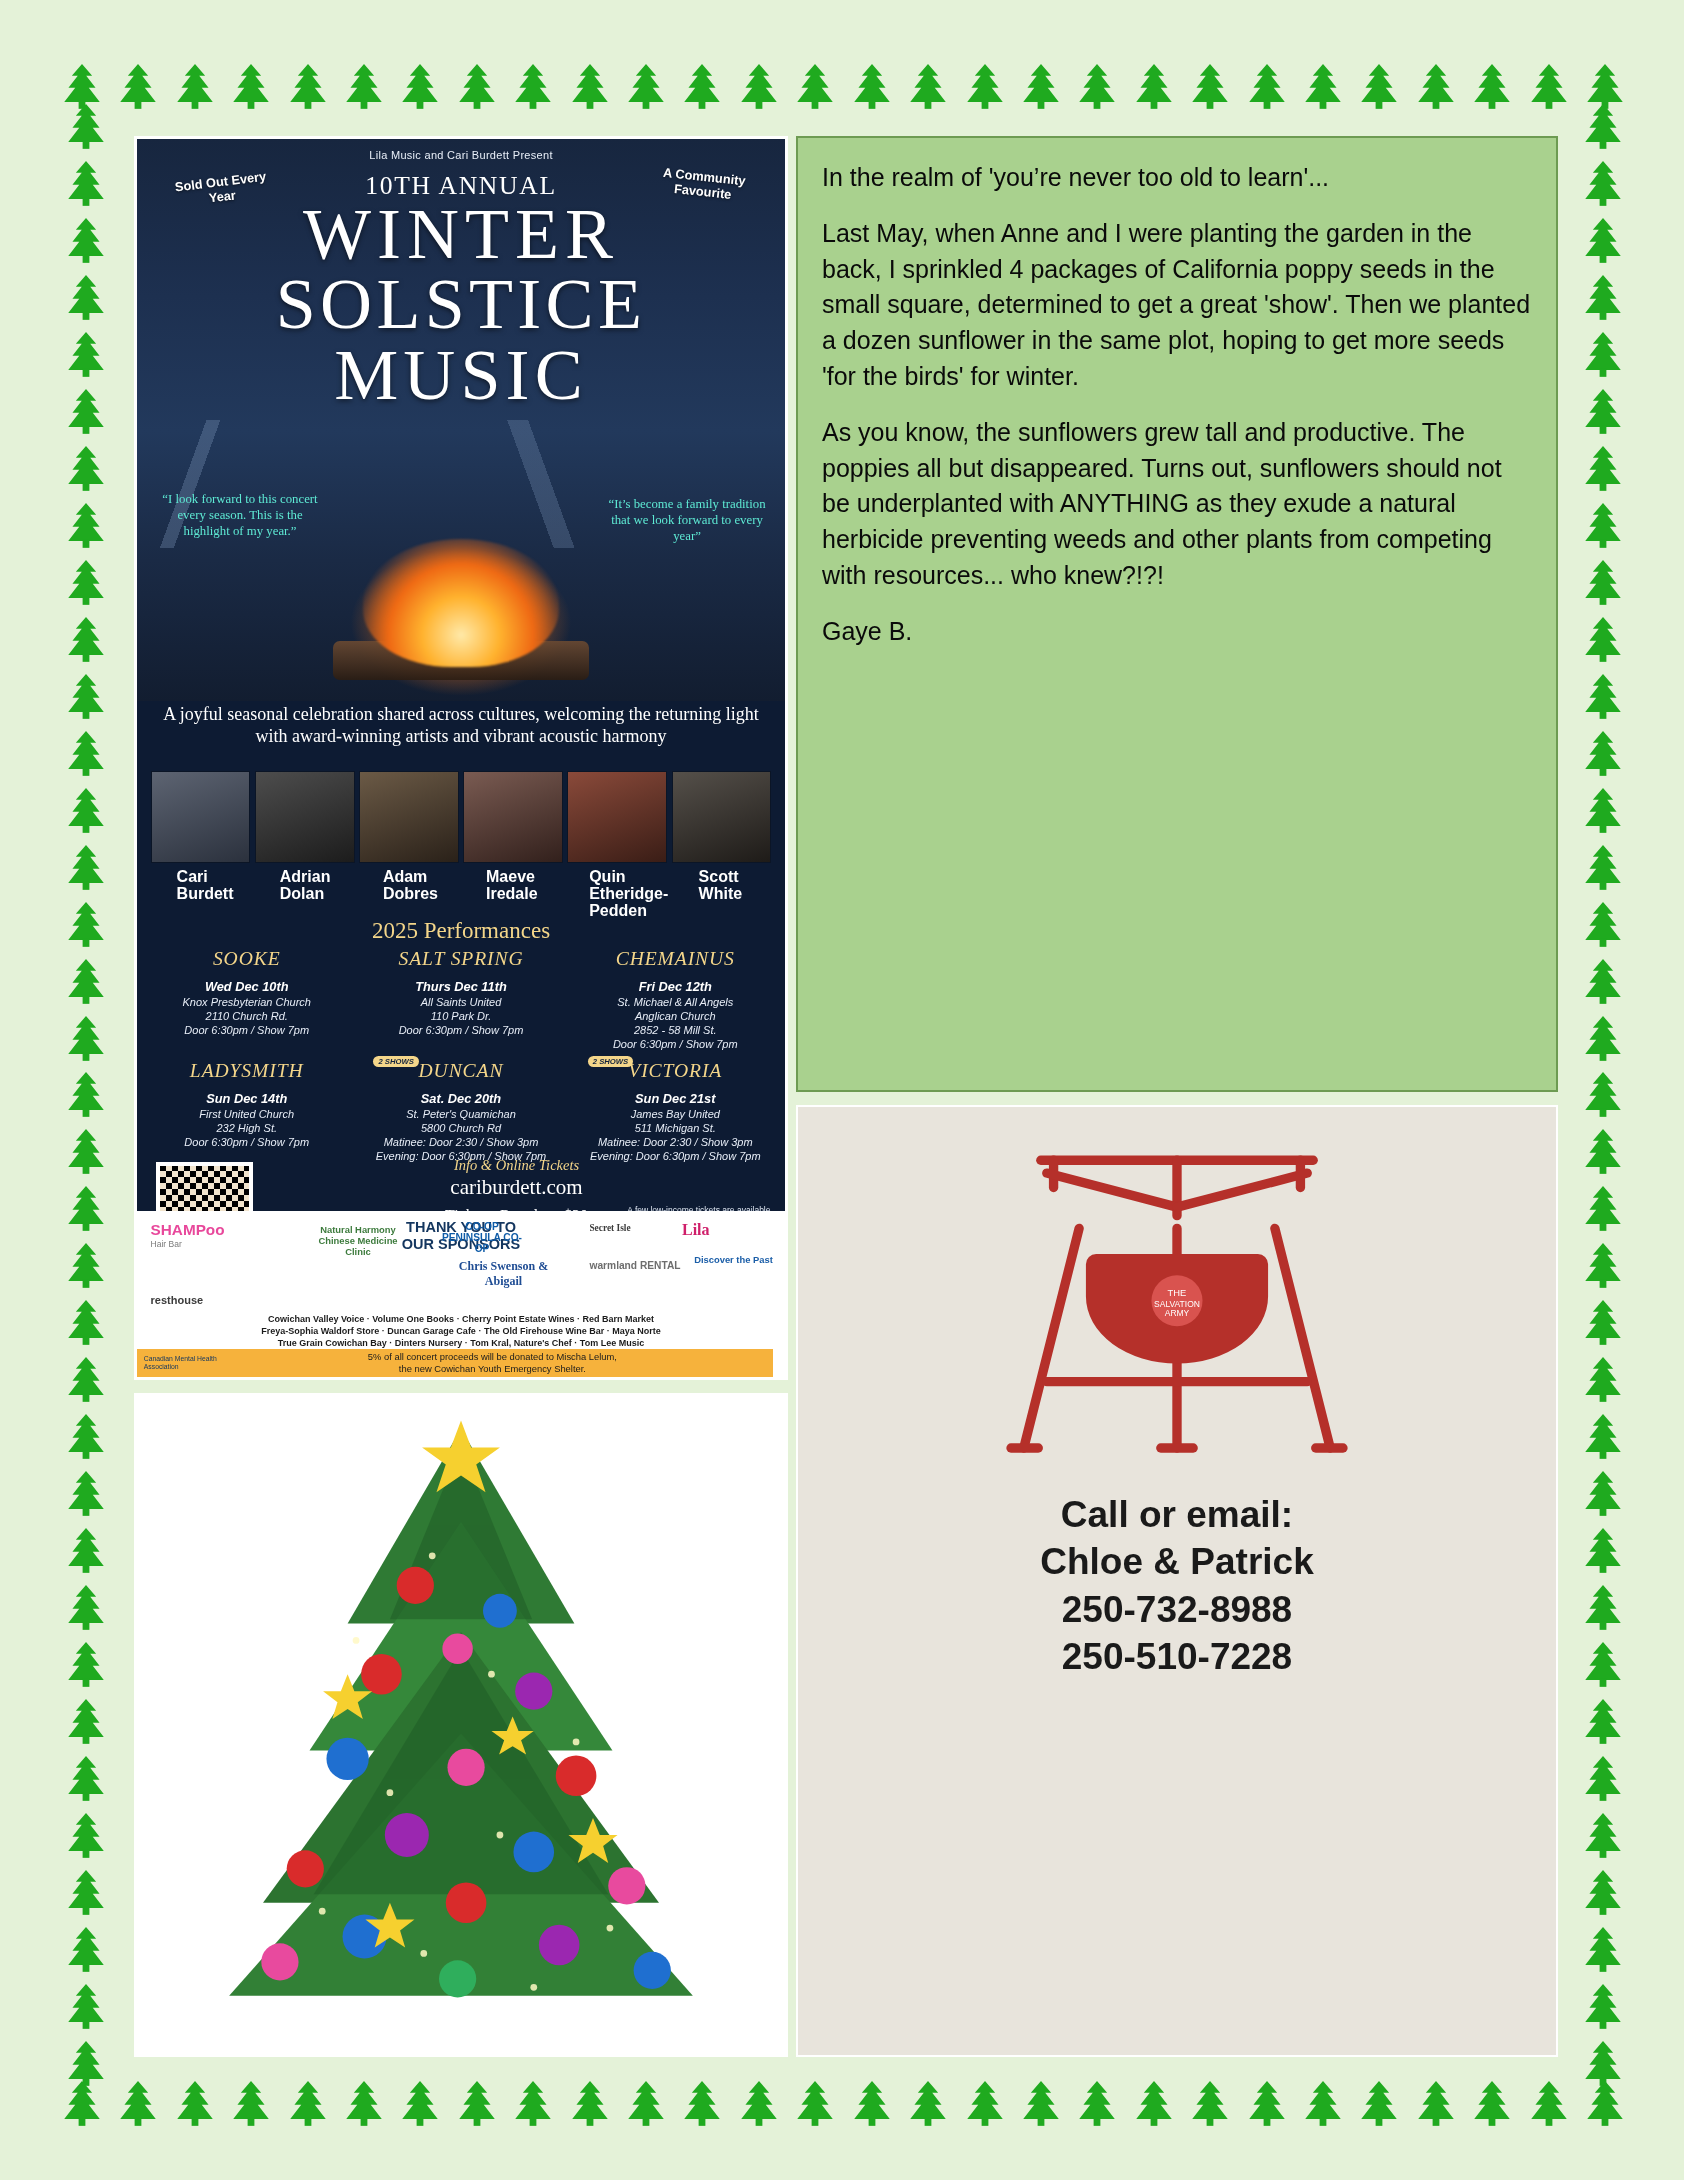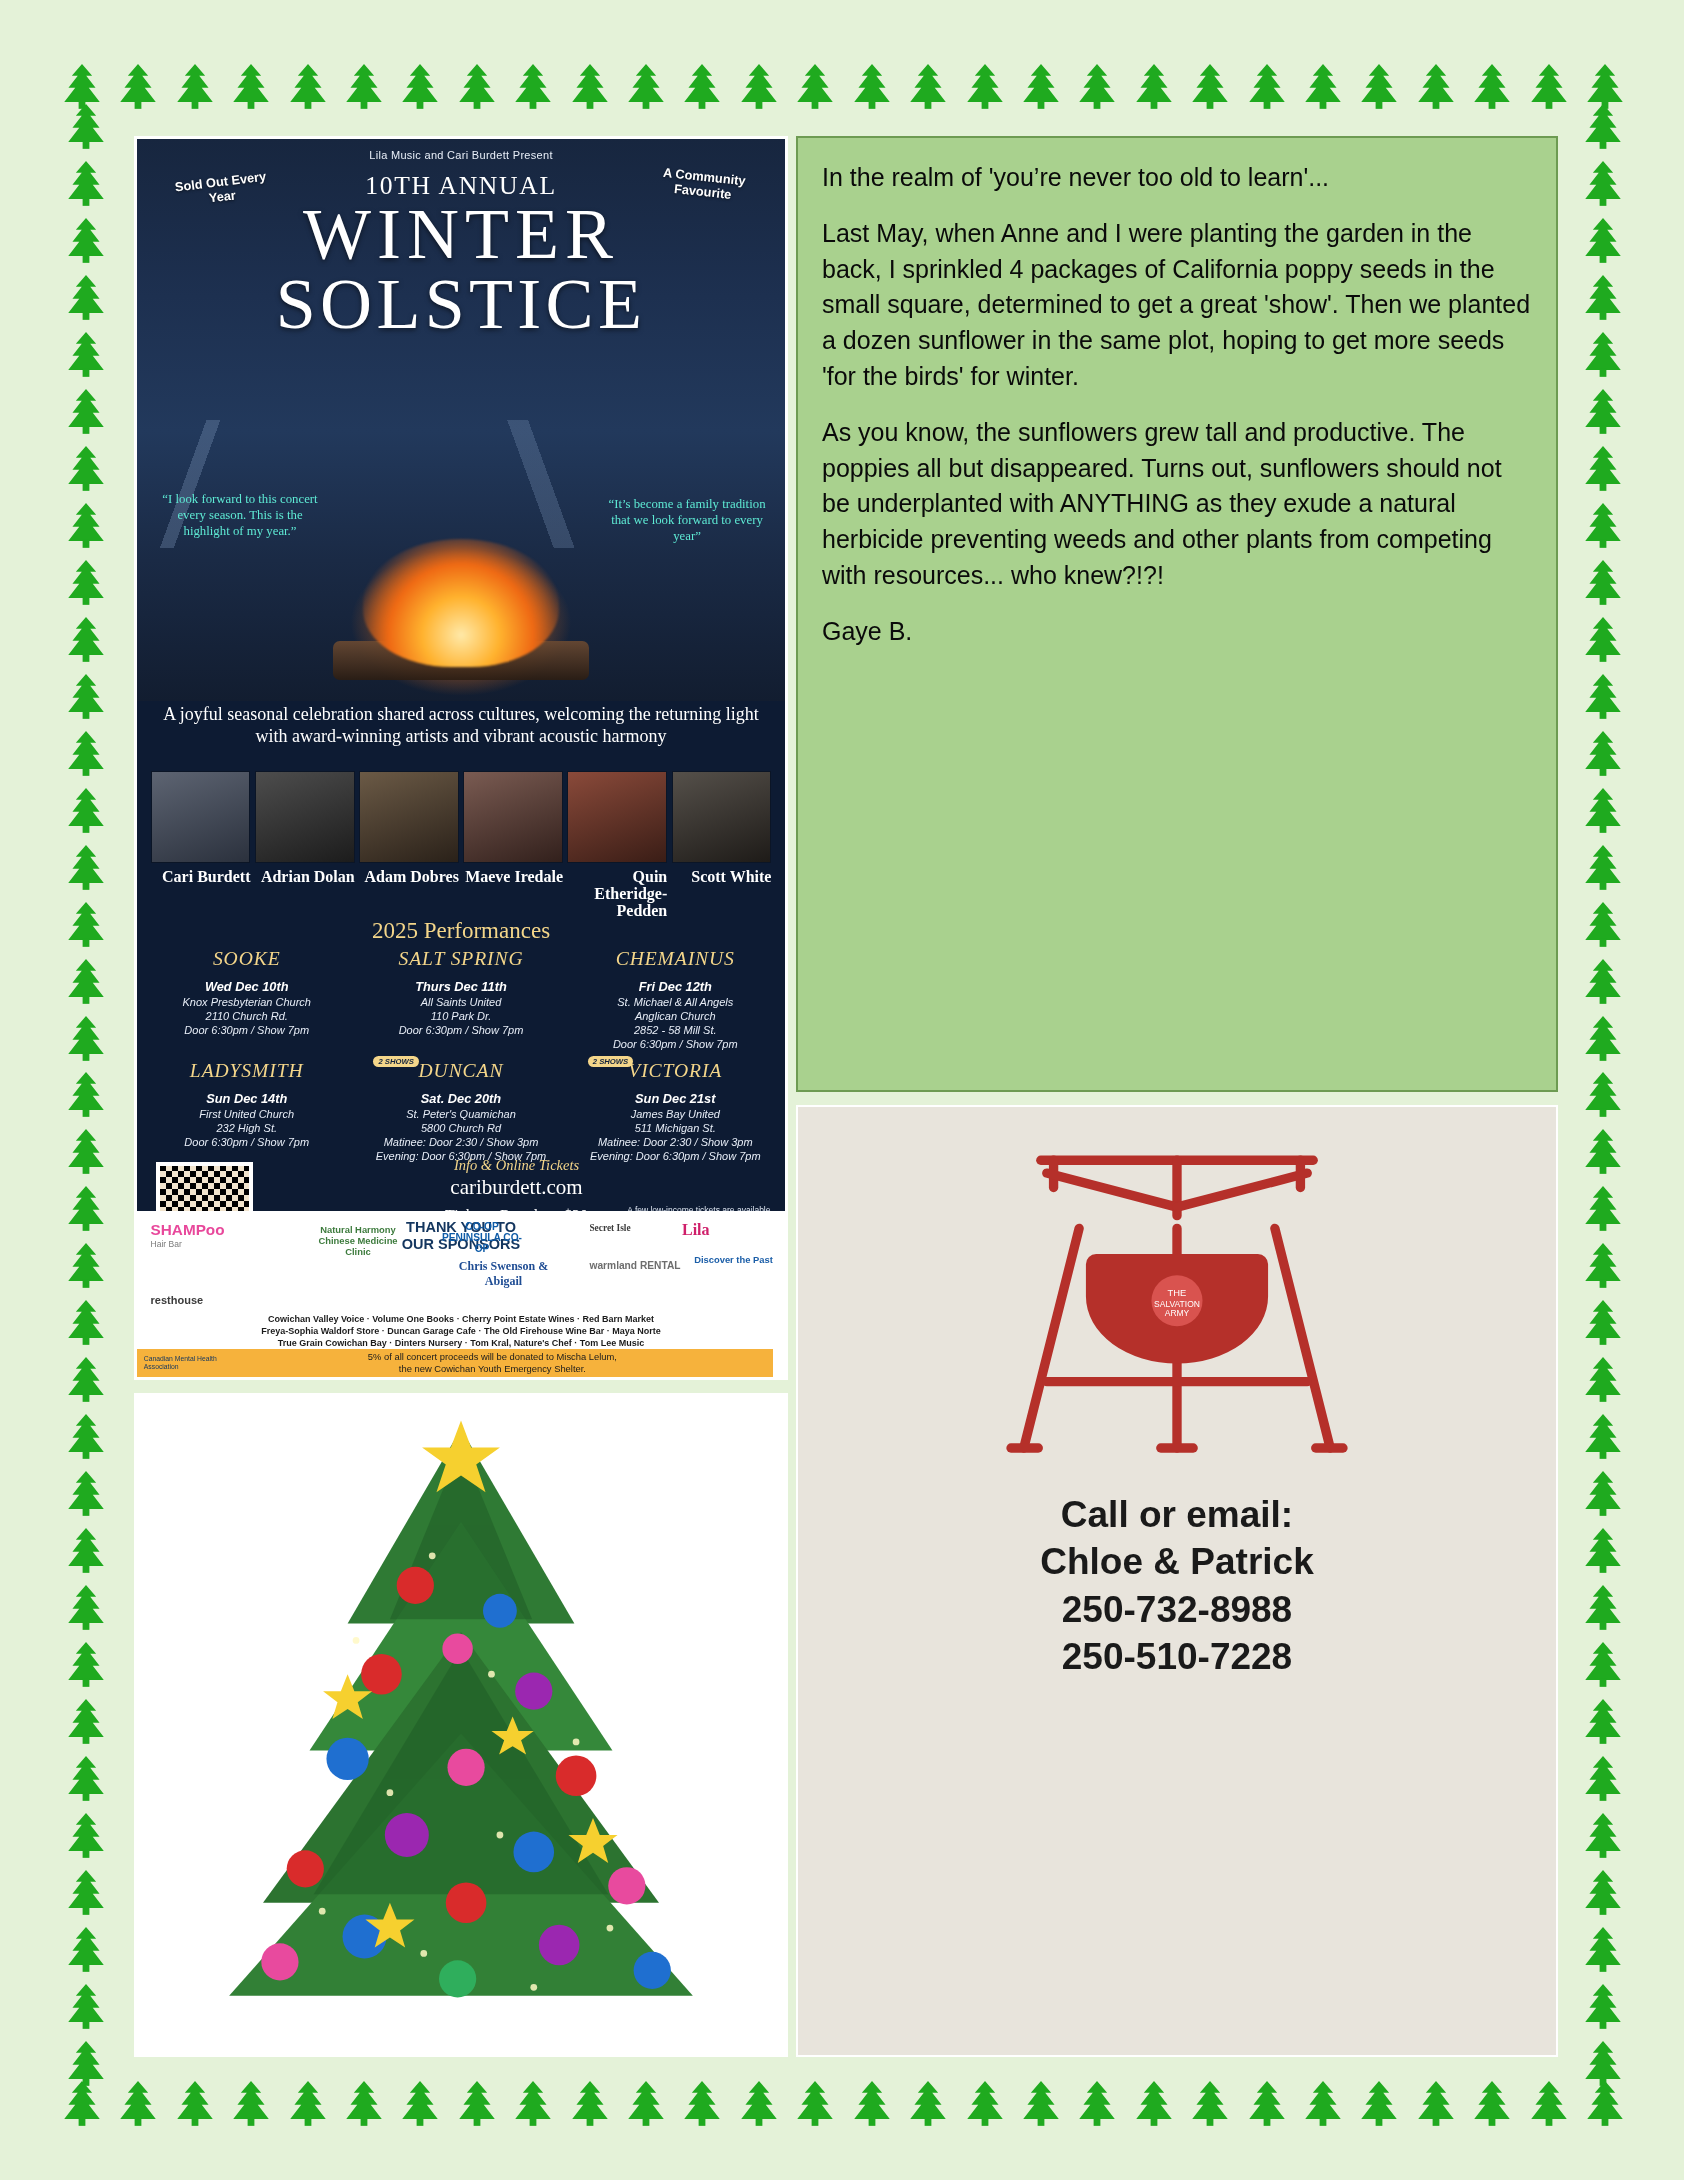--- a/index.html
+++ b/index.html
@@ -185,26 +185,27 @@
 
   .artist-names {
     position: absolute;
     left: 13.6px; right: 13.6px; top: 729px;
     height: 48px;
     display: flex;
     gap: 4.3px;
   }
   .artist-name {
     flex: 1;
-    text-align: right;
-    font-family: Liberation Serif, serif;
+    text-align: left;
+    font-family: Liberation Sans, sans-serif;
     font-size: 16px;
     font-weight: bold;
     line-height: 1.08;
     color: #ffffff;
+    margin-left: 26px;
   }
 
   .perf-heading {
     position: absolute;
     left: 0; right: 0; top: 779px;
     text-align: center;
     font-family: "Liberation Serif", serif;
     font-size: 23px;
     color: #f4d68a;
   }
@@ -979,20 +980,21 @@
 
       <div class="presented-by">Lila Music and Cari Burdett Present</div>
       <div class="annual">10TH ANNUAL</div>
 
       <div class="badge left">Sold Out Every Year</div>
       <div class="badge right">A Community Favourite</div>
 
       <div class="poster-title">
         <span class="pt1">WINTER</span>
         <span class="pt2">SOLSTICE</span>
+        <span class="pt3">MUSIC</span>
       </div>
 
       <div class="quote left">“I look forward to this concert every season. This is the highlight of my year.”</div>
       <div class="quote right">“It’s become a family tradition that we look forward to every year”</div>
 
       <div class="poster-tagline">A joyful seasonal celebration shared across cultures, welcoming the returning light with award-winning artists and vibrant acoustic harmony</div>
 
       <div class="artist-strip">
         <div class="artist-photo a1"></div>
         <div class="artist-photo a2"></div>

